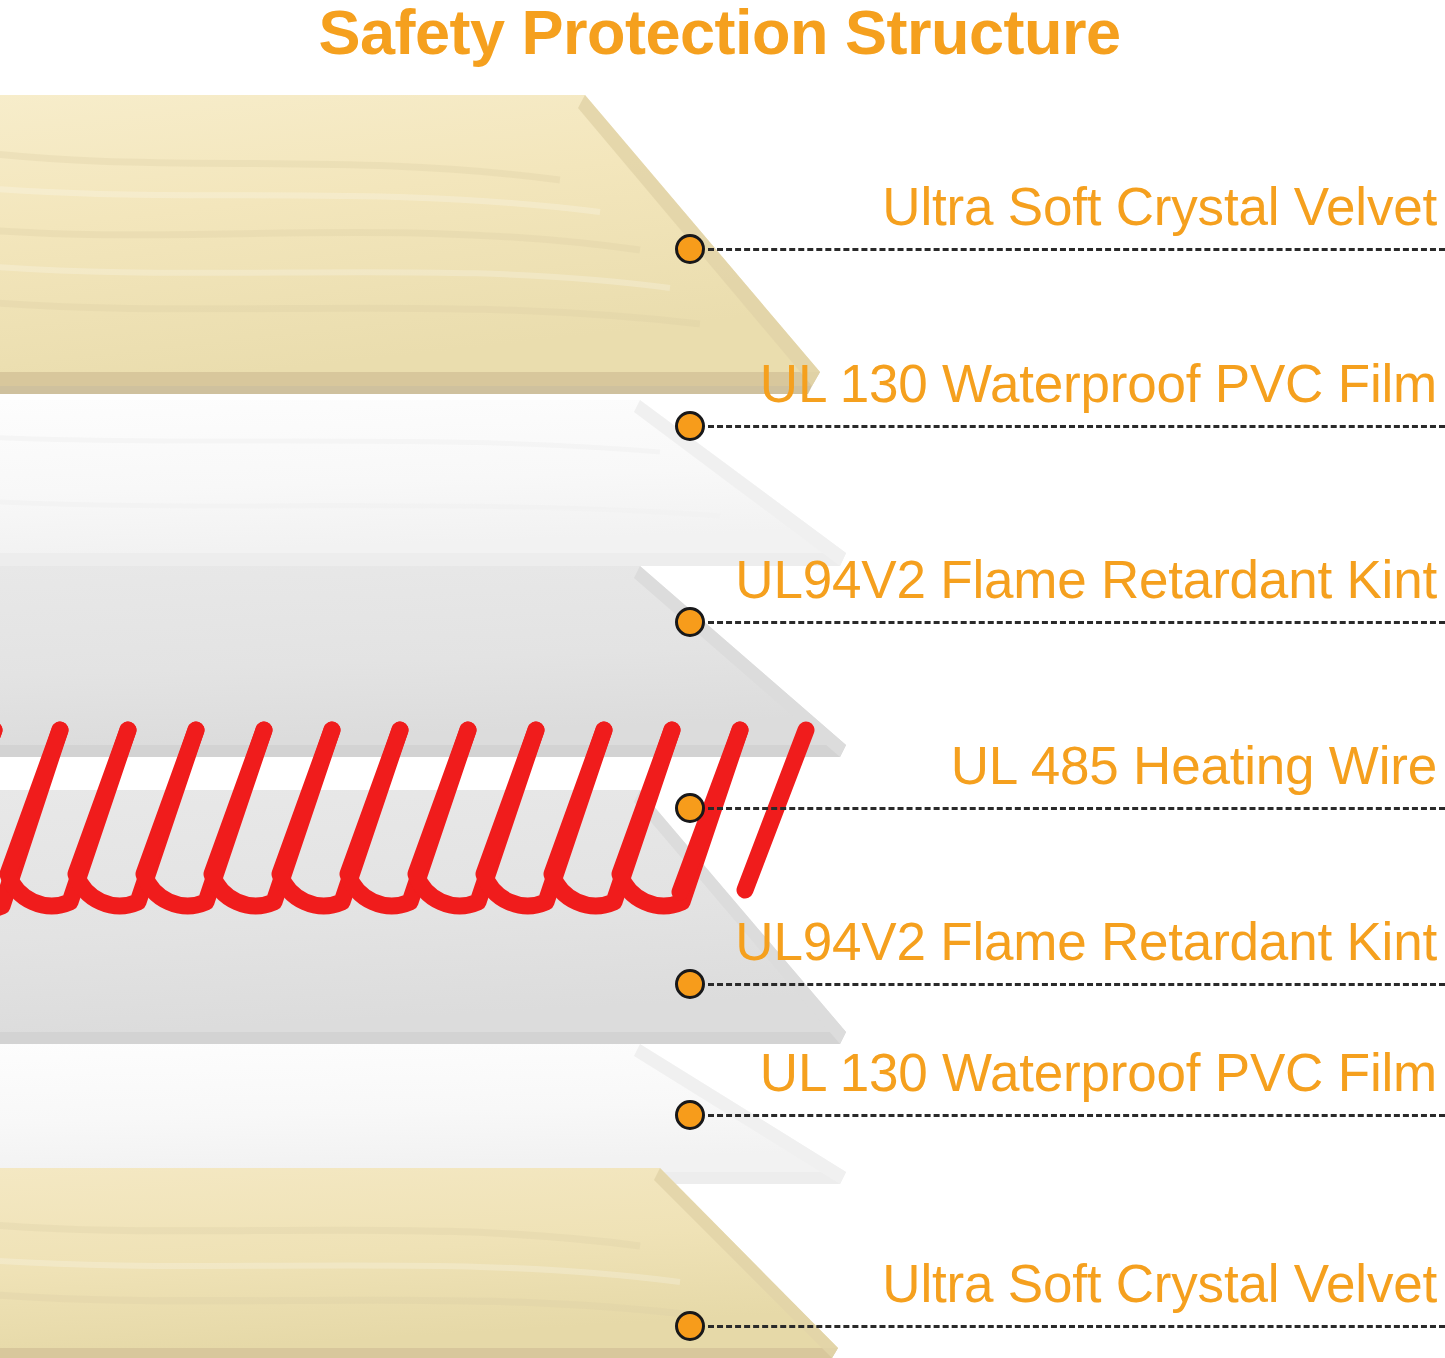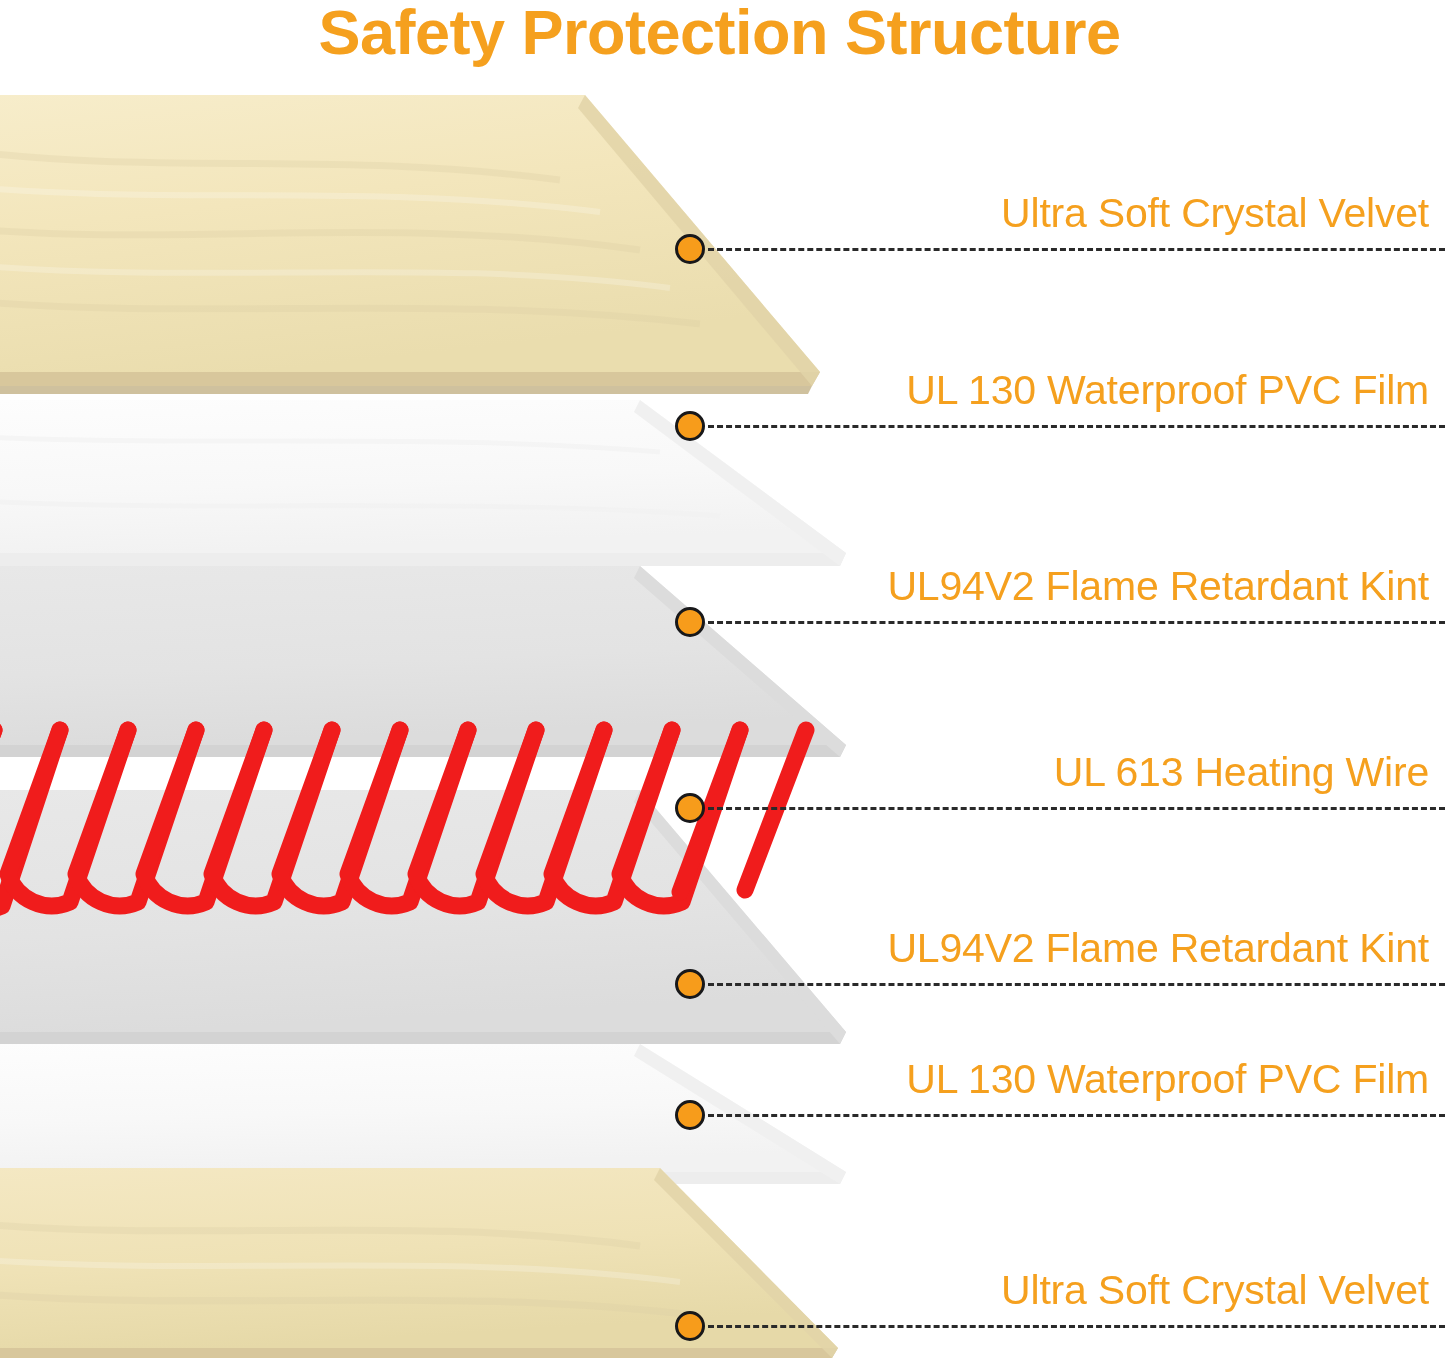--- a/index.html
+++ b/index.html
@@ -47,22 +47,22 @@
   }
   .callout .leader {
     position:absolute;
     top:-1px;
     height:0;
     border-top:3px dashed #2a2a2a;
   }
   .callout .lbl {
     position:absolute;
     bottom:12px;
-    right:16px;
-    font-size:41px;
+    right:8px;
+    font-size:53px;
     color:#F5A01E;
     white-space:nowrap;
     letter-spacing:-0.2px;
   }
 </style>
 </head>
 <body>
 
 <div id="stack">
   <svg viewBox="0 0 1445 1358" xmlns="http://www.w3.org/2000/svg">
@@ -187,21 +187,21 @@
 
 <div class="callout" style="left:690px; top:622px; width:755px;">
   <span class="dot"></span>
   <span class="leader" style="left:18px; width:737px;"></span>
   <span class="lbl">UL94V2 Flame Retardant Kint</span>
 </div>
 
 <div class="callout" style="left:690px; top:808px; width:755px;">
   <span class="dot"></span>
   <span class="leader" style="left:18px; width:737px;"></span>
-  <span class="lbl">UL 613 Heating Wire</span>
+  <span class="lbl">UL 485 Heating Wire</span>
 </div>
 
 <div class="callout" style="left:690px; top:984px; width:755px;">
   <span class="dot"></span>
   <span class="leader" style="left:18px; width:737px;"></span>
   <span class="lbl">UL94V2 Flame Retardant Kint</span>
 </div>
 
 <div class="callout" style="left:690px; top:1115px; width:755px;">
   <span class="dot"></span>

